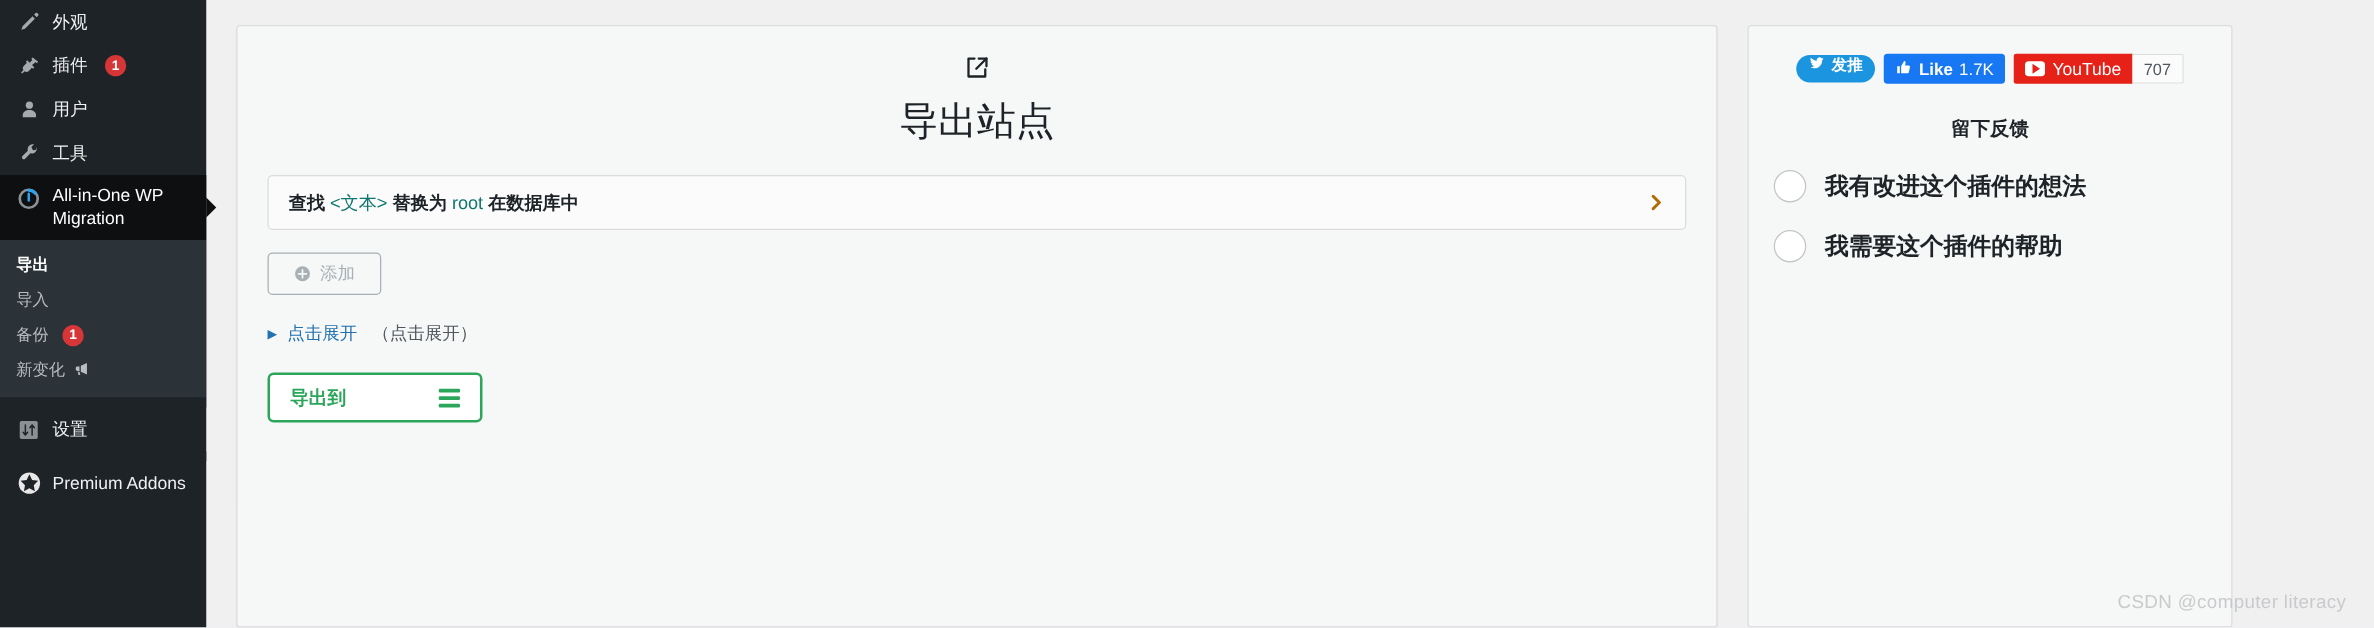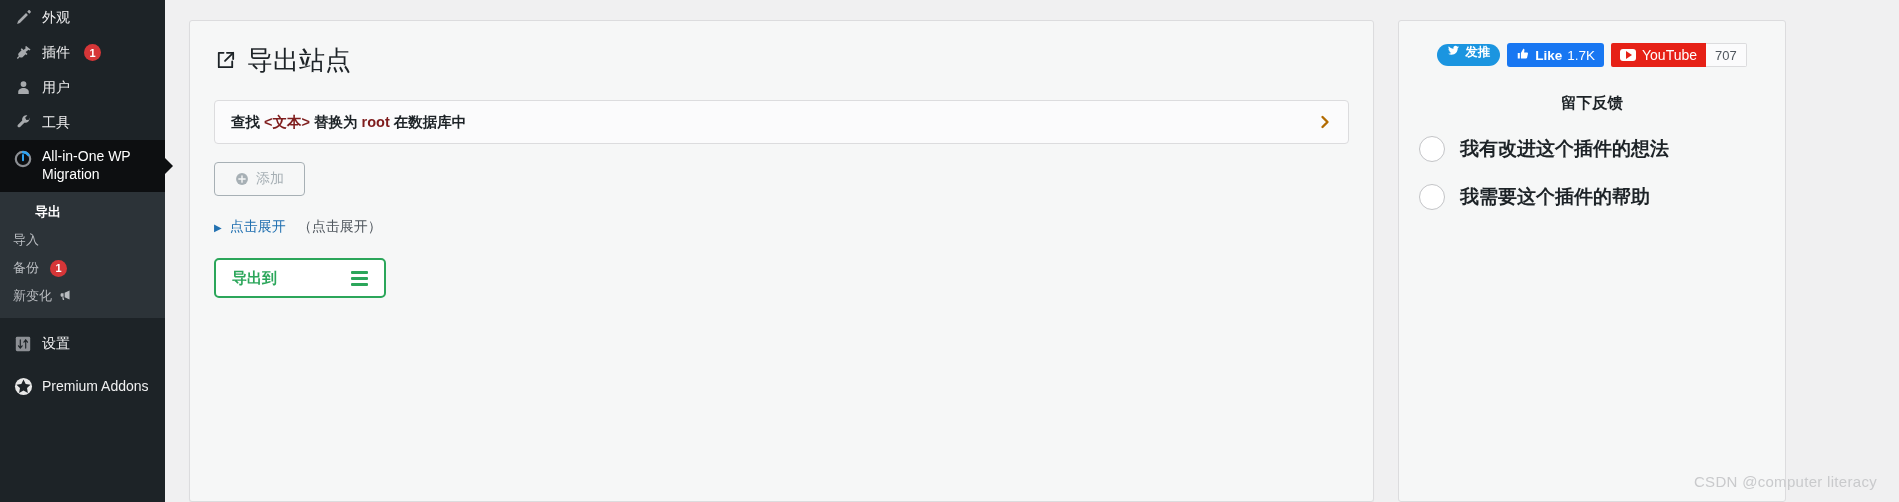--- a/index.html
+++ b/index.html
@@ -55,57 +55,58 @@
     background: #d63638; color: #fff;
     border-radius: 9px; font-size: 11px; font-weight: 600;
     margin-left: 5px;
   }
   .submenu { background: #2c3338; padding: 6px 0 8px 0; }
   .submenu-item {
     padding: 5px 0 5px 13px;
     font-size: 13px; color: #b9bcc0; cursor: pointer;
     display: flex; align-items: center; gap: 6px;
   }
-  .submenu-item.current { color: #fff; font-weight: 700; margin-left: 22px; }
+  .submenu-item.current { color: #fff; font-weight: 700; }
   .sep { height: 8px; background: #1d2327; }
 
   
   .content {
     flex: 1; height: 502px; position: relative;
     background: #f0f0f1;
     padding: 20px 0 0 24px;
     display: flex; gap: 24px;
   }
   .main-card {
     width: 1185px; min-height: 332px;
     background: #f6f7f7;
     border: 1px solid #dcdcde;
     border-radius: 3px;
     padding: 22px 24px 28px 24px;
     box-shadow: 0 1px 1px rgba(0,0,0,.04);
   }
   .card-title {
     display: flex; align-items: center; gap: 10px;
-    font-size: 26px; color: #1d2327; font-weight: 400;
+    font-size: 31px; color: #1d2327; font-weight: 400;
     margin-bottom: 22px;
+    flex-direction: column;
   }
   .card-title .ct-icon { display: inline-flex; color: #1d2327; }
 
   .findrow {
     display: flex; align-items: center; justify-content: space-between;
     background: #fbfbfc;
     border: 1px solid #dcdcde;
     border-radius: 4px;
     height: 44px;
     padding: 0 16px;
     margin-bottom: 18px;
     cursor: pointer;
   }
   .findrow-text { font-size: 14.5px; color: #1d2327; }
-  .findrow-text .tok { color: #7f1d1d; font-weight: 700; }
+  .findrow-text .tok { color: #0f766e; font-weight: 400; }
   .findrow-text .lbl { font-weight: 700; }
   .chev { color: #b26b00; display: inline-flex; }
 
   .add-btn {
     display: inline-flex; align-items: center; justify-content: center;
     gap: 7px;
     height: 34px; padding: 0 20px;
     background: #f6f7f7;
     border: 1px solid #a7b0b5;
     border-radius: 4px;

